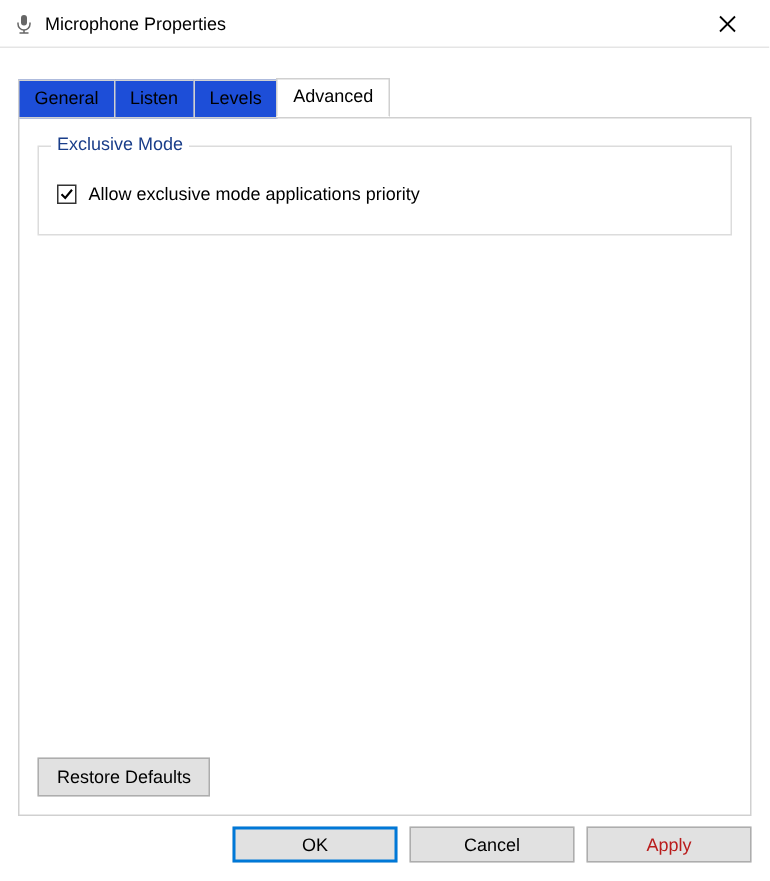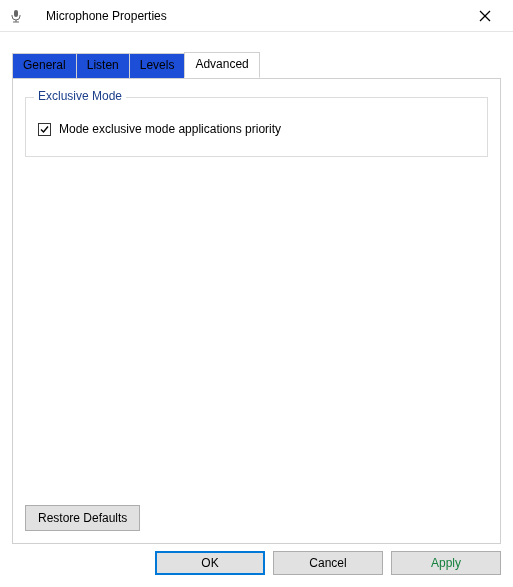--- a/index.html
+++ b/index.html
@@ -11,21 +11,20 @@
       height: 587px;
       position: relative;
       color: #000;
     }
     .titlebar {
       display: flex;
       align-items: center;
       height: 32px;
       padding: 0 8px;
       border-bottom: 1px solid #e5e5e5;
-      gap: 16px;
     }
     .title-icon {
       width: 16px; height: 16px;
       margin-right: 6px;
       display: flex;
       align-items: center; justify-content: center;
     }
     .title-text { flex: 1; }
     .close-btn {
       width: 40px; height: 28px;
@@ -129,21 +128,21 @@
     }
     .btn {
       width: 110px; height: 24px;
       border: 1px solid #adadad;
       background: #e1e1e1;
       font-size: 12px;
       display: flex; align-items: center; justify-content: center;
       cursor: default;
     }
     .btn.primary { border: 2px solid #0078d7; background: #e1e1e1; }
-    .btn.disabled { color: #15803d; }
+    .btn.disabled { color: #b91c1c; }
     svg { display: block; }
   </style>
 </head>
 <body>
 
 <div class="titlebar">
   <span class="title-icon">
     <svg width="14" height="14" viewBox="0 0 14 14">
       <rect x="5" y="1" width="4" height="7" rx="2" fill="#666"></rect>
       <path d="M3 6 v1 a4 4 0 0 0 8 0 v-1" stroke="#666" stroke-width="1" fill="none"></path>
@@ -171,21 +170,21 @@
 
 
   <div class="groupbox">
     <div class="groupbox-title">Exclusive Mode</div>
     <div class="check-row">
       <span class="checkbox">
         <svg width="11" height="11" viewBox="0 0 11 11">
             <path d="M2 5.5 L4.5 8 L9 2.5" stroke="#000" stroke-width="1.4" fill="none"></path>
           </svg>
       </span>
-      <span>Mode exclusive mode applications priority</span>
+      <span>Allow exclusive mode applications priority</span>
     </div>
   </div>
 
   <div class="restore-btn">Restore Defaults</div>
 </div>
 
 <div class="btn-row">
   <div class="btn primary">OK</div>
   <div class="btn">Cancel</div>
   <div class="btn disabled">Apply</div>

